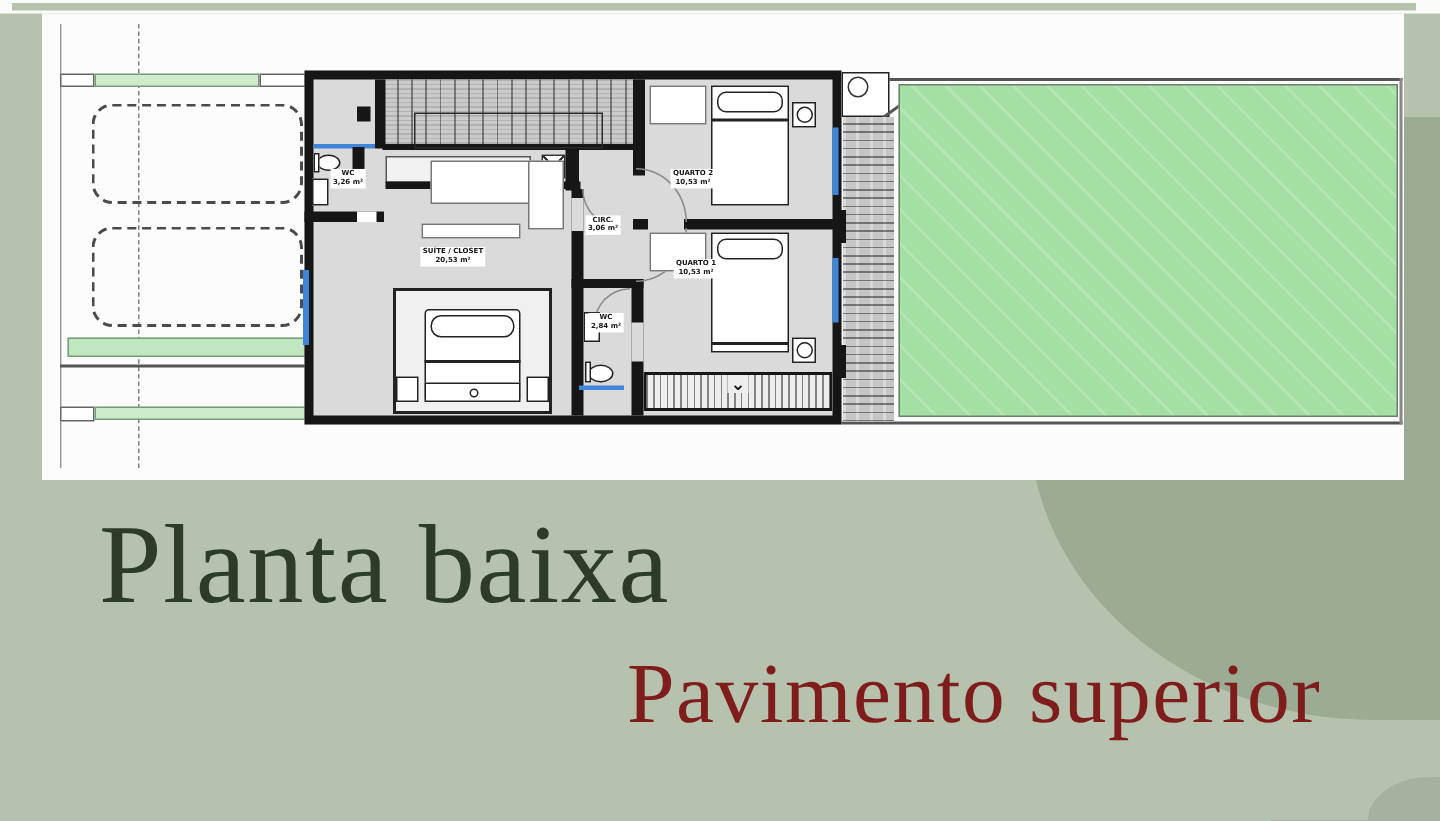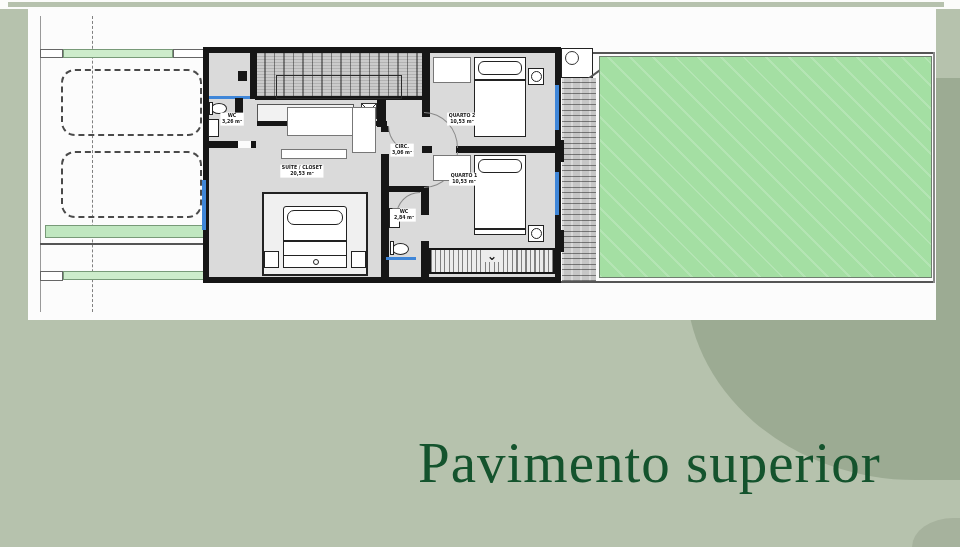--- a/index.html
+++ b/index.html
@@ -10,21 +10,21 @@
   .win{position:absolute;background:#3f86d8;}
   .fix{position:absolute;background:#fff;border:1.5px solid #222;box-sizing:border-box;}
   .fixthin{position:absolute;background:#fff;border:1px solid #777;box-sizing:border-box;}
   .greenstrip{position:absolute;background:#cdeccb;border:1px solid #789a78;box-sizing:border-box;}
   .car{position:absolute;border:2px dashed #4a4a4a;border-radius:14px;box-sizing:border-box;}
   .rlabel{position:absolute;transform:translate(-50%,-50%) scale(.52);background:#fff;padding:1px 3px;text-align:center;
           font:bold 9px "DejaVu Sans",sans-serif;color:#141414;line-height:1.25;white-space:nowrap;z-index:6;}
   .rlabel span{display:block;}
   .arc{position:absolute;box-sizing:border-box;}
   .title-main{position:absolute;left:66px;top:334px;font:400 75px "Liberation Serif",serif;color:#2d3c27;letter-spacing:1px;}
-  .title-sub{position:absolute;left:418px;top:430px;font:400 57px "Liberation Serif",serif;color:#14532d;letter-spacing:1px;}
+  .title-sub{position:absolute;left:418px;top:430px;font:400 57px "Liberation Serif",serif;color:#7f1d1d;letter-spacing:1px;}
 </style>
 </head>
 <body>
 
 <div class="scene">
 
   <div class="abs" style="left:686px;top:78px;width:390px;height:402px;background:#9cab93;border-radius:180px 0 0 230px / 130px 0 0 200px;"></div>
   <div class="abs" style="left:912px;top:518px;width:48px;height:29px;background:#a6b29d;border-top-left-radius:50px 35px;"></div>
 
   <div class="abs" style="left:0;top:0;width:960px;height:9px;background:#fbfcfa;"></div>
@@ -147,15 +147,16 @@
   </div>
   <div class="rlabel" style="left:464px;top:179px;">
     <span>QUARTO 1</span>
     <span>10,53 m²</span>
   </div>
   <div class="rlabel" style="left:404px;top:215px;">
     <span>WC</span>
     <span>2,84 m²</span>
   </div>
 
+  <div class="title-main">Planta baixa</div>
   <div class="title-sub">Pavimento superior</div>
 
 </div>
 
 </body></html>

